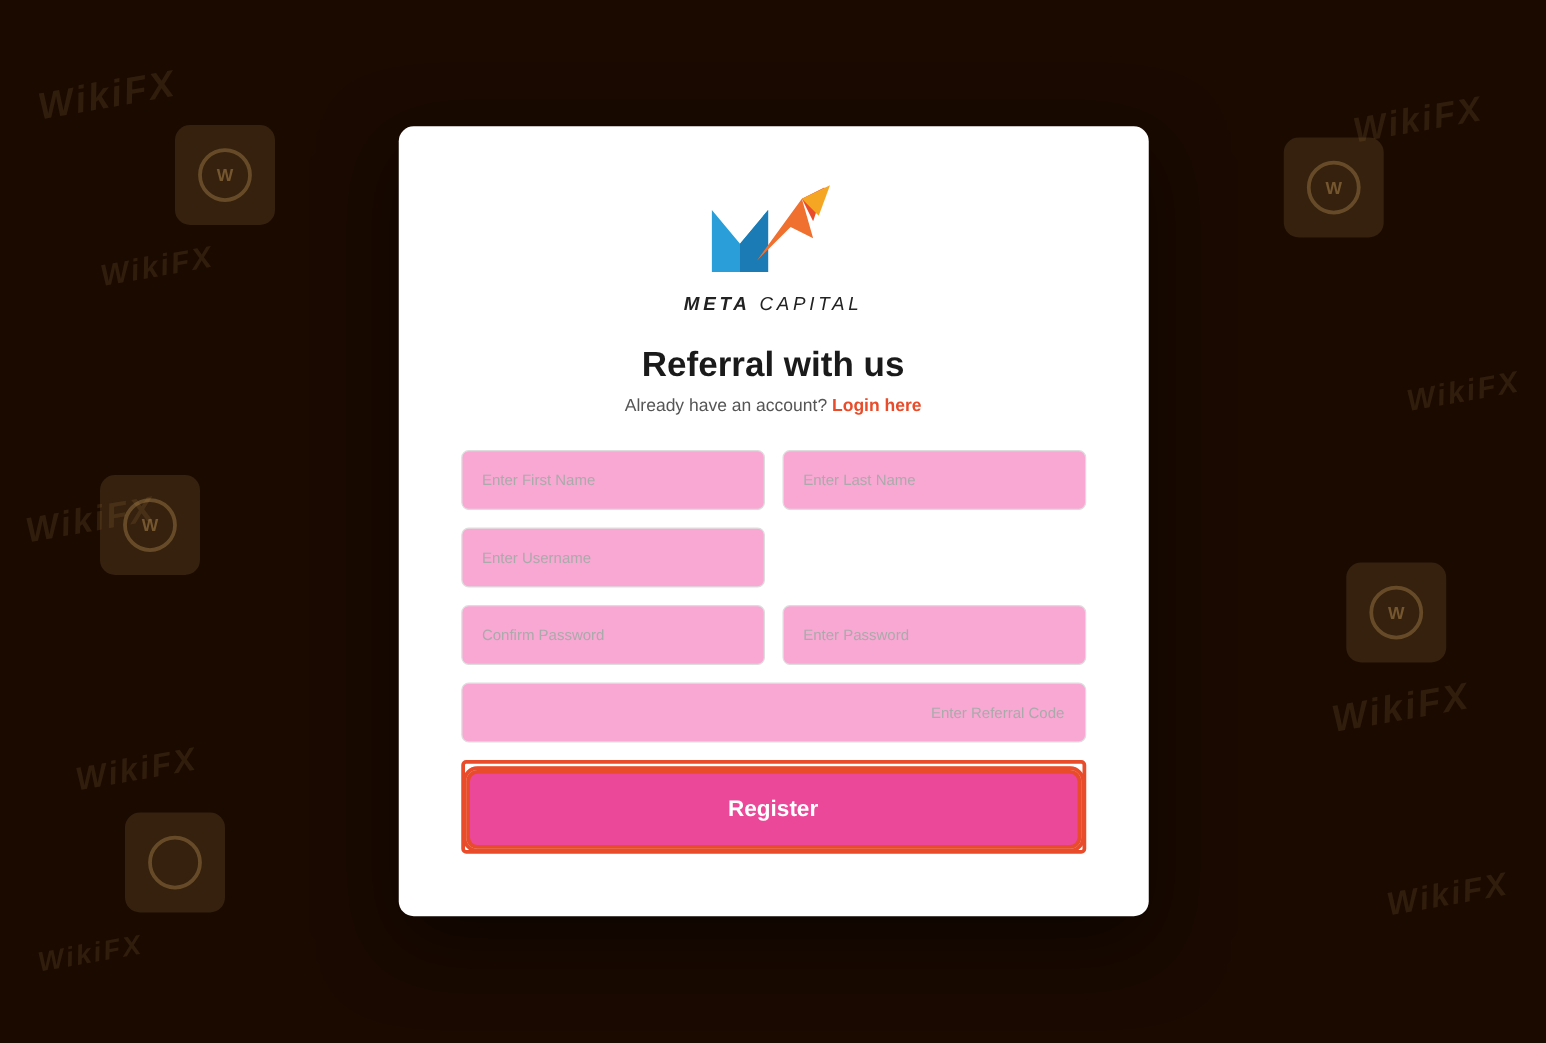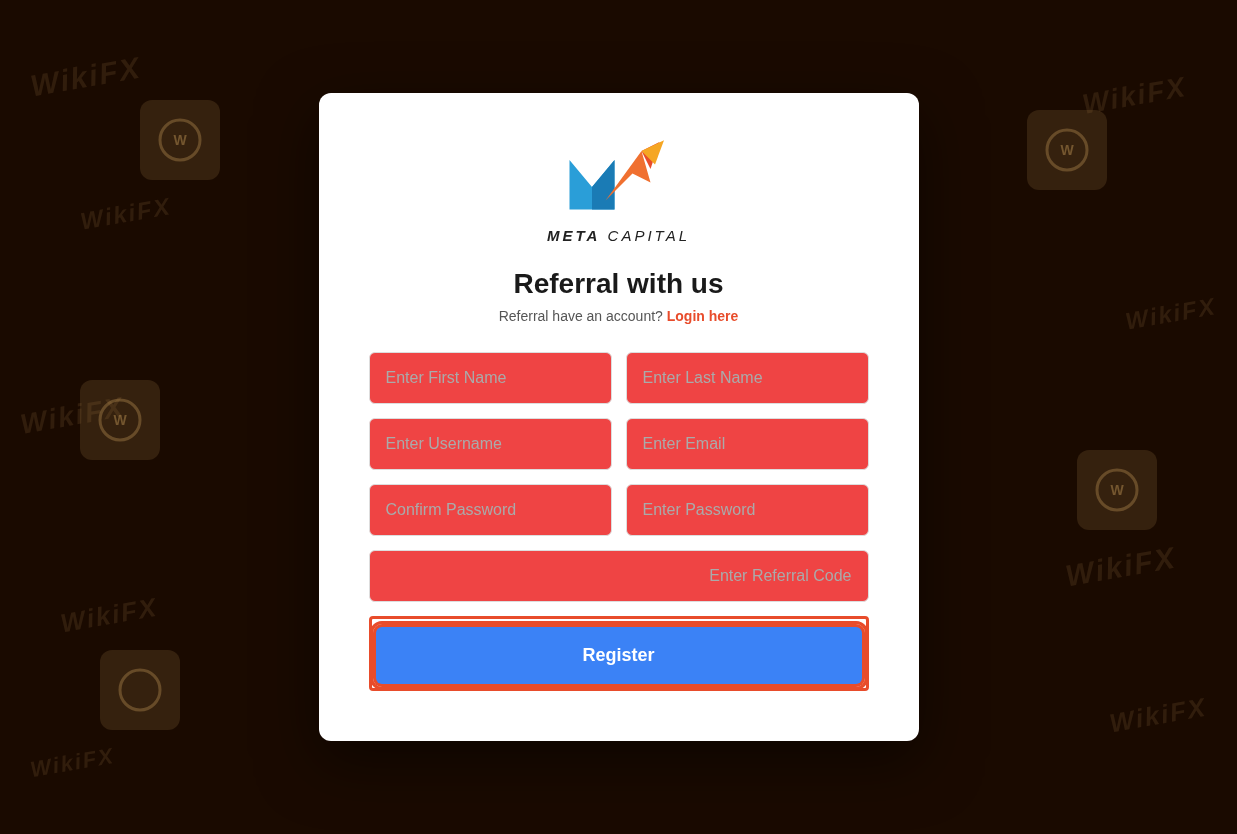--- a/index.html
+++ b/index.html
@@ -115,44 +115,44 @@
       grid-template-columns: 1fr 1fr;
       gap: 14px;
       margin-bottom: 14px;
     }
 
     .form-input {
       width: 100%;
       padding: 16px 16px;
       border: 1px solid #ddd;
       border-radius: 6px;
-      font-size: 16px;
+      font-size: 12px;
       color: #333;
       outline: none;
-      background: #ef4444;
+      background: #f9a8d4;
     }
 
     .form-input::placeholder {
       color: #aaa;
     }
 
     .form-full {
       width: 100%;
       margin-bottom: 14px;
     }
 
     .form-full .form-input {
       width: 100%;
       text-align: right;
     }
 
     .register-btn {
       width: 100%;
       padding: 18px;
-      background: #3b82f6;
+      background: #ec4899;
       color: #fff;
       font-size: 18px;
       font-weight: 600;
       border: none;
       border-radius: 6px;
       cursor: pointer;
       margin-top: 4px;
       outline: 3px solid #e84c2b;
       outline-offset: 3px;
       box-shadow: 0 0 0 3px #e84c2b, 0 0 0 6px rgba(232, 76, 43, 0.3);
@@ -227,32 +227,31 @@
       <polygon points="90,20 115,8 105,35" fill="#F5A623"></polygon>
     </svg>
     <div class="logo-text">
       <span style="font-weight:700;">META</span><span style="font-weight:400; letter-spacing:3px;"> CAPITAL</span>
     </div>
   </div>
 
   <h1 class="register-title">Referral with us</h1>
 
   <p class="login-prompt">
-    <span>Referral have an account?</span>
+    <span>Already have an account?</span>
     <a class="login-link">Login here</a>
   </p>
 
   <div class="form-grid">
     <input class="form-input" type="text" placeholder="Enter First Name" style="">
     <input class="form-input" type="text" placeholder="Enter Last Name" style="">
   </div>
 
   <div class="form-grid">
     <input class="form-input" type="text" placeholder="Enter Username" style="">
-    <input class="form-input" type="email" placeholder="Enter Email" style="">
   </div>
 
   <div class="form-grid">
     <input class="form-input" type="password" placeholder="Confirm Password" style="">
     <input class="form-input" type="password" placeholder="Enter Password" style="">
   </div>
 
   <div class="form-full">
     <input class="form-input" type="text" placeholder="Enter Referral Code" style="">
   </div>

